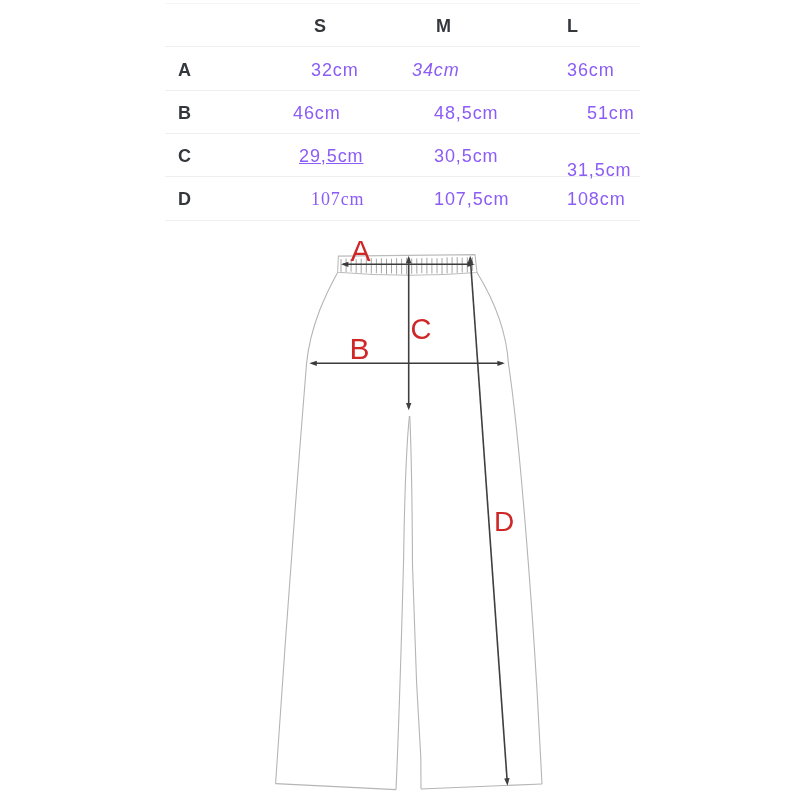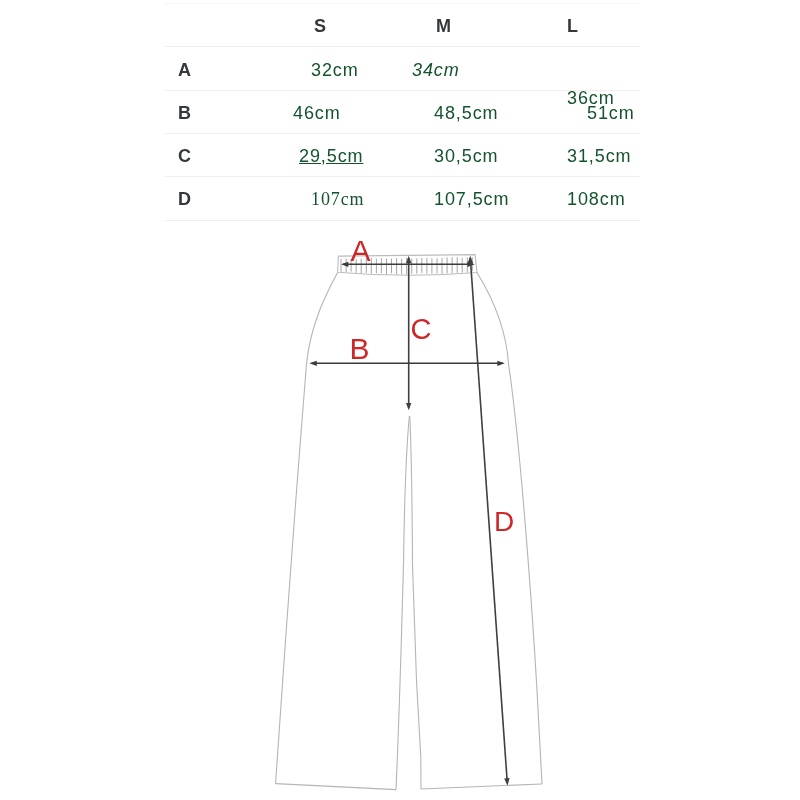--- a/index.html
+++ b/index.html
@@ -1,20 +1,20 @@
 <!DOCTYPE html>
 <html><head>
 <meta charset="utf-8">
 <style>
   html,body{margin:0;padding:0;width:800px;height:800px;background:#ffffff;overflow:hidden;}
   body{font-family:"Liberation Sans", sans-serif;}
   .abs{position:absolute;}
   .hline{position:absolute;height:1px;background:#efefef;left:165px;width:475px;}
   .hd{font-size:18px;font-weight:bold;color:#34373c;letter-spacing:.6px;}
-  .val{font-size:18px;font-weight:400;color:#14532d;letter-spacing:.9px;}
+  .val{font-size:18px;font-weight:400;color:#8b5cf6;letter-spacing:.9px;}
 </style>
 </head>
 <body>
 
 <div class="abs" style="left:0;top:0;width:800px;height:800px;">
 
   <div class="hline" style="top:3px;background:#f6f6f6;"></div>
 
   <div class="hline" style="top:46px;"></div>
 
@@ -31,37 +31,37 @@
   <div class="abs hd" style="left:436px;top:16px;">M</div>
 
   <div class="abs hd" style="left:567px;top:16px;">L</div>
 
   <div class="abs hd" style="left:178px;top:60px;">A</div>
 
   <div class="abs val" style="left:311px;top:60px;">32cm</div>
 
   <div class="abs val" style="left:412px;top:60px;font-style:italic;">34cm</div>
 
-  <div class="abs val" style="left:567px;top:60px;margin-top:28px;">36cm</div>
+  <div class="abs val" style="left:567px;top:60px;">36cm</div>
 
   <div class="abs hd" style="left:178px;top:103px;">B</div>
 
   <div class="abs val" style="left:293px;top:103px;">46cm</div>
 
   <div class="abs val" style="left:434px;top:103px;">48,5cm</div>
 
   <div class="abs val" style="left:567px;top:103px;margin-left:20px;">51cm</div>
 
   <div class="abs hd" style="left:178px;top:146px;">C</div>
 
   <div class="abs val" style="left:299px;top:146px;text-decoration:underline;">29,5cm</div>
 
   <div class="abs val" style="left:434px;top:146px;">30,5cm</div>
 
-  <div class="abs val" style="left:567px;top:146px;">31,5cm</div>
+  <div class="abs val" style="left:567px;top:160px;">31,5cm</div>
 
   <div class="abs hd" style="left:178px;top:189px;">D</div>
 
   <div class="abs val" style="left:311px;top:189px;font-family:Liberation Serif, serif;">107cm</div>
 
   <div class="abs val" style="left:434px;top:189px;">107,5cm</div>
 
   <div class="abs val" style="left:567px;top:189px;">108cm</div>
 </div>
 

